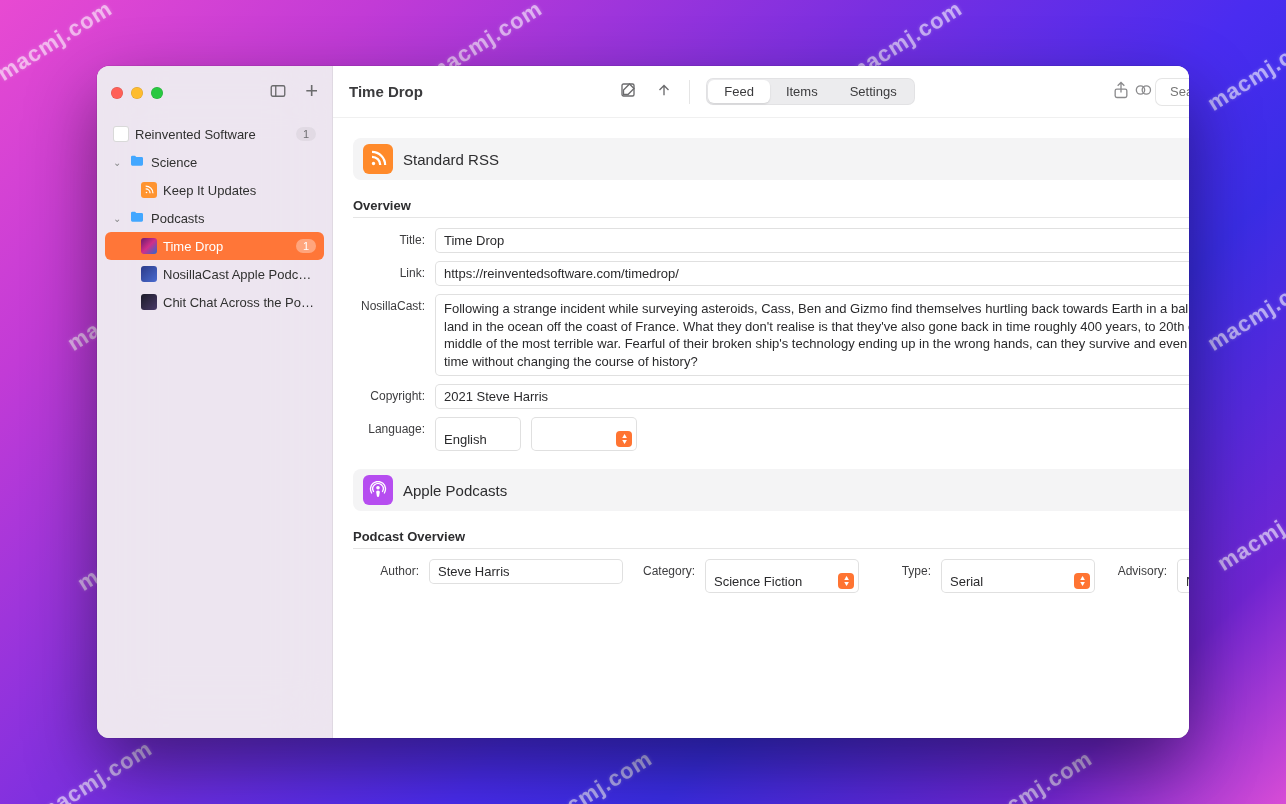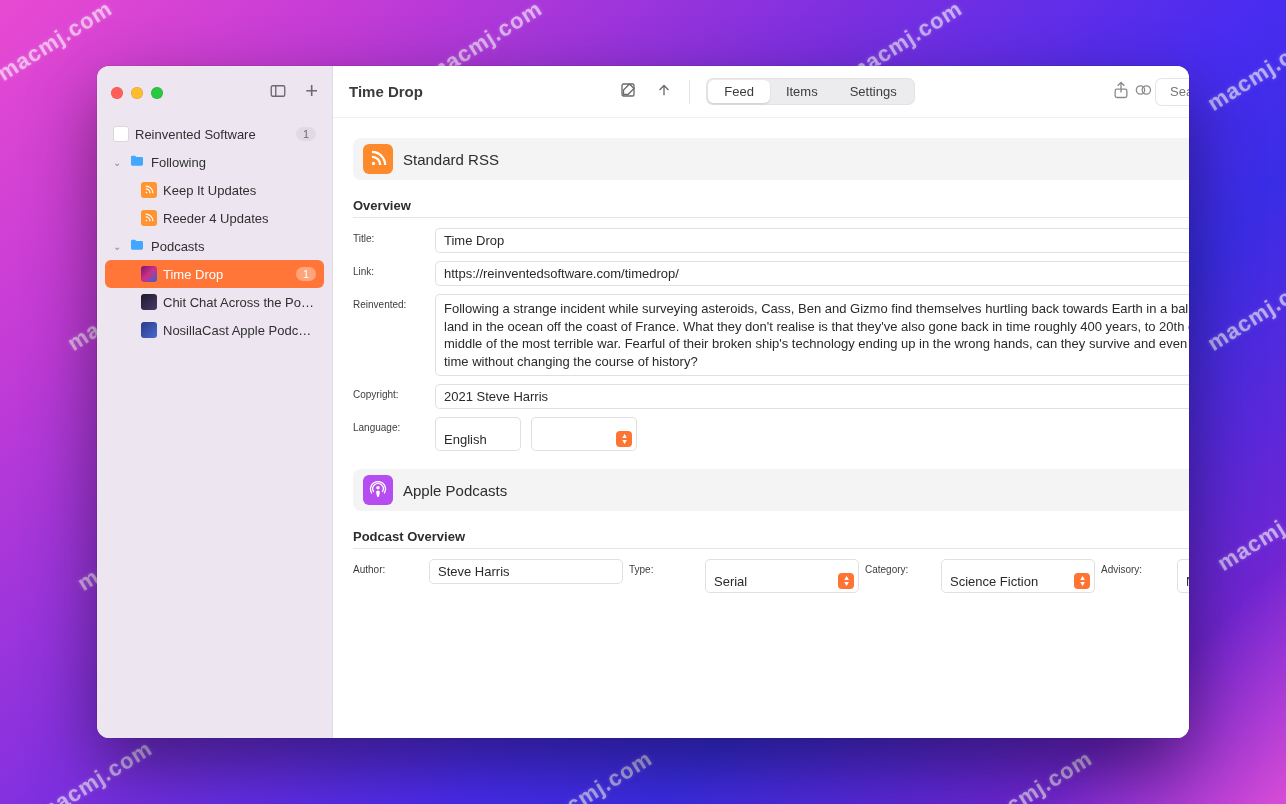--- a/index.html
+++ b/index.html
@@ -79,21 +79,21 @@
   .badge-icon.rss{background:#ff8a2b;}
   .badge-icon.apple{background:#b64df0;}
   .badge-icon svg{width:18px;height:18px;}
   .section-header .title { font-size:15px; font-weight:400; color:#2d2d2f; flex:1;}
   .section-header .add { color:#7a7a7c; font-size:20px; font-weight:300; padding-right:6px;}
 
   .subhead { font-size:13px; font-weight:700; color:#2d2d2f; padding:6px 0 4px; border-bottom:1px solid rgba(0,0,0,0.1); margin-bottom:10px; }
 
   .form { display:flex; flex-direction:column; gap:8px; margin-bottom:18px; }
   .field-row { display:flex; align-items:flex-start; gap:10px; }
-  .field-label { width:72px; flex:0 0 72px; font-size:10px; color:#3d3d3f; padding-top:5px;}
+  .field-label { width:72px; flex:0 0 72px; text-align:right; font-size:12px; color:#3d3d3f; padding-top:5px;}
   .field-input { flex:1; font-size:13px; color:#2a2a2c; background:#fff; border:1px solid rgba(0,0,0,0.12); border-radius:5px; padding:4px 8px; min-height:22px;}
   .field-textarea { flex:1; font-size:13px; color:#2a2a2c; background:#fff; border:1px solid rgba(0,0,0,0.12); border-radius:5px; padding:5px 8px; line-height:1.35; }
   .lang-row { display:flex; gap:10px; }
   .popup { display:flex; align-items:center; font-size:13px; color:#2a2a2c; background:#fff; border:1px solid rgba(0,0,0,0.12); border-radius:5px; padding:13px 4px 3px 8px; }
   .popup .stepper { width:16px;height:16px;border-radius:4px;background:#ff7432; margin-left:8px; display:flex; flex-direction:column; align-items:center; justify-content:center; color:#fff; font-size:7px; line-height:6px;}
   .popup .stepper::before{content:"\25B2"; display:block; transform:scaleX(1.1);}
   .popup .stepper::after{content:"\25BC"; display:block; transform:scaleX(1.1);}
   .lang1{width:86px;}
   .lang2{width:106px;}
   .cat{width:154px;}
@@ -148,64 +148,54 @@
         <span class="badge">1</span>
       </div>
 
       <div class="tree-row">
         <span class="disclosure">⌄</span>
         <span class="folder">
           <svg width="16" height="16" viewBox="0 0 24 24" fill="currentColor">
               <path d="M3 6a2 2 0 0 1 2-2h4l2 2h8a2 2 0 0 1 2 2v9a2 2 0 0 1-2 2H5a2 2 0 0 1-2-2V6z"></path>
             </svg>
         </span>
-        <span class="label">Following</span>
+        <span class="label">Science</span>
       </div>
       <div class="tree-row child">
         <span class="rss-mini">
             <svg viewBox="0 0 24 24" fill="#fff">
               <circle cx="6" cy="18" r="2"></circle>
               <path d="M4 11a9 9 0 0 1 9 9h3A12 12 0 0 0 4 8v3z"></path>
               <path d="M4 4a16 16 0 0 1 16 16h3A19 19 0 0 0 4 1v3z"></path>
             </svg>
           </span>
         <span class="label">Keep It Updates</span>
       </div>
-      <div class="tree-row child">
-        <span class="rss-mini">
-            <svg viewBox="0 0 24 24" fill="#fff">
-              <circle cx="6" cy="18" r="2"></circle>
-              <path d="M4 11a9 9 0 0 1 9 9h3A12 12 0 0 0 4 8v3z"></path>
-              <path d="M4 4a16 16 0 0 1 16 16h3A19 19 0 0 0 4 1v3z"></path>
-            </svg>
-          </span>
-        <span class="label">Reeder 4 Updates</span>
-      </div>
 
       <div class="tree-row">
         <span class="disclosure">⌄</span>
         <span class="folder">
           <svg width="16" height="16" viewBox="0 0 24 24" fill="currentColor">
               <path d="M3 6a2 2 0 0 1 2-2h4l2 2h8a2 2 0 0 1 2 2v9a2 2 0 0 1-2 2H5a2 2 0 0 1-2-2V6z"></path>
             </svg>
         </span>
         <span class="label">Podcasts</span>
       </div>
       <div class="tree-row child selected">
         <span class="thumb td"></span>
         <span class="label">Time Drop</span>
         <span class="badge">1</span>
       </div>
       <div class="tree-row child">
+        <span class="thumb nc"></span>
+        <span class="label">NosillaCast Apple Podca…</span>
+      </div>
+      <div class="tree-row child">
         <span class="thumb cc"></span>
         <span class="label">Chit Chat Across the Po…</span>
-      </div>
-      <div class="tree-row child">
-        <span class="thumb nc"></span>
-        <span class="label">NosillaCast Apple Podca…</span>
       </div>
     </div>
   </div>
 
   <div class="main">
     <div class="toolbar">
       <div class="doc-title">Time Drop</div>
       <div class="tb-icons">
         <span><svg viewBox="0 0 24 24" fill="none" stroke="currentColor" stroke-width="1.8">
               <rect x="4" y="4" width="16" height="16" rx="2"></rect>
@@ -259,21 +249,21 @@
       <div class="form">
         <div class="field-row">
           <div class="field-label">Title:</div>
           <input class="field-input" value="Time Drop" style="">
         </div>
         <div class="field-row">
           <div class="field-label">Link:</div>
           <input class="field-input" value="https://reinventedsoftware.com/timedrop/" style="">
         </div>
         <div class="field-row">
-          <div class="field-label">Reinvented:</div>
+          <div class="field-label">NosillaCast:</div>
           <div class="field-textarea">Following a strange incident while surveying asteroids, Cass, Ben and Gizmo find themselves hurtling back towards Earth in a ball of flames, and crash land in the ocean off the coast of France. What they don't realise is that they've also gone back in time roughly 400 years, to 20th century Europe in the middle of the most terrible war. Fearful of their broken ship's technology ending up in the wrong hands, can they survive and even get back to their own time without changing the course of history?</div>
         </div>
         <div class="field-row">
           <div class="field-label">Copyright:</div>
           <input class="field-input" value="2021 Steve Harris" style="">
         </div>
         <div class="field-row">
           <div class="field-label">Language:</div>
           <div class="lang-row">
             <div class="popup lang1">
@@ -303,31 +293,31 @@
 
       <div class="subhead">Podcast Overview</div>
 
       <div class="podcast-overview">
         <div class="po-fields">
           <div class="field-row">
             <div class="field-label">Author:</div>
             <input class="field-input" value="Steve Harris" style="">
           </div>
           <div class="field-row">
+            <div class="field-label">Category:</div>
+            <div class="popup cat">
+              <span>Science Fiction</span>
+              <span style="flex:1"></span>
+                <span class="stepper"></span>
+            </div>
+          </div>
+          <div class="field-row">
             <div class="field-label">Type:</div>
             <div class="popup cat">
               <span>Serial</span>
-              <span style="flex:1"></span>
-                <span class="stepper"></span>
-            </div>
-          </div>
-          <div class="field-row">
-            <div class="field-label">Category:</div>
-            <div class="popup cat">
-              <span>Science Fiction</span>
               <span style="flex:1"></span>
                 <span class="stepper"></span>
             </div>
           </div>
           <div class="field-row">
             <div class="field-label">Advisory:</div>
             <div class="popup cat">
               <span>None</span>
               <span style="flex:1"></span>
                 <span class="stepper"></span>

